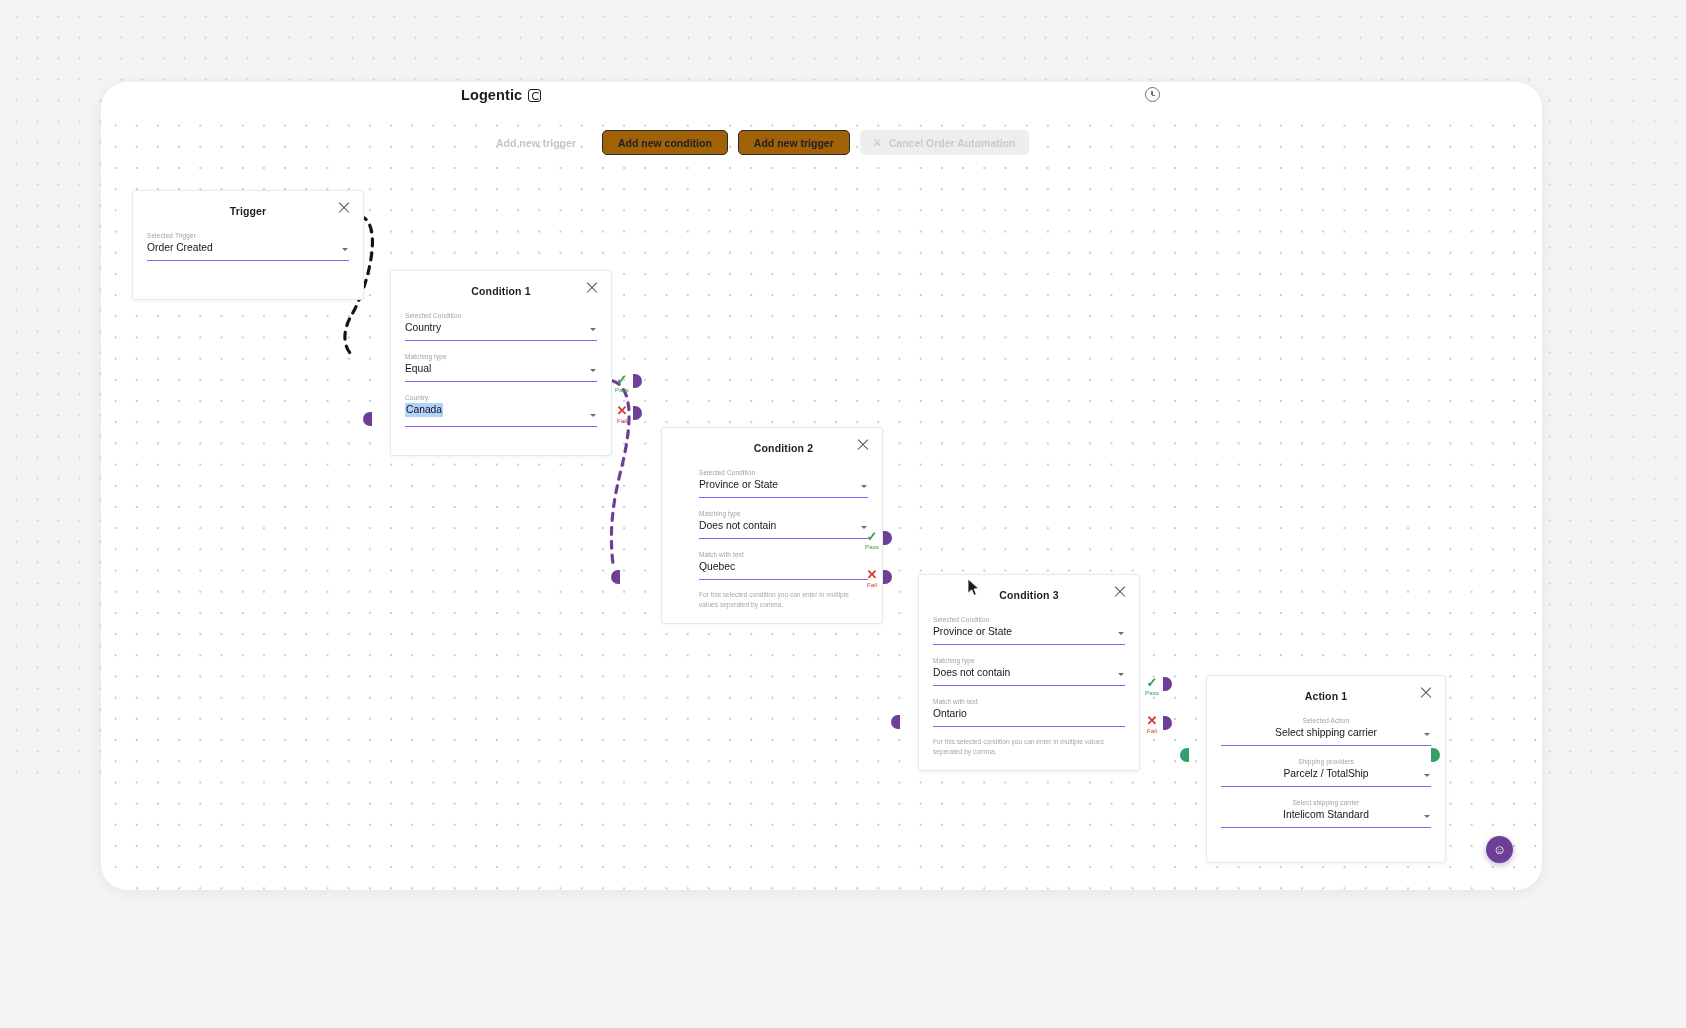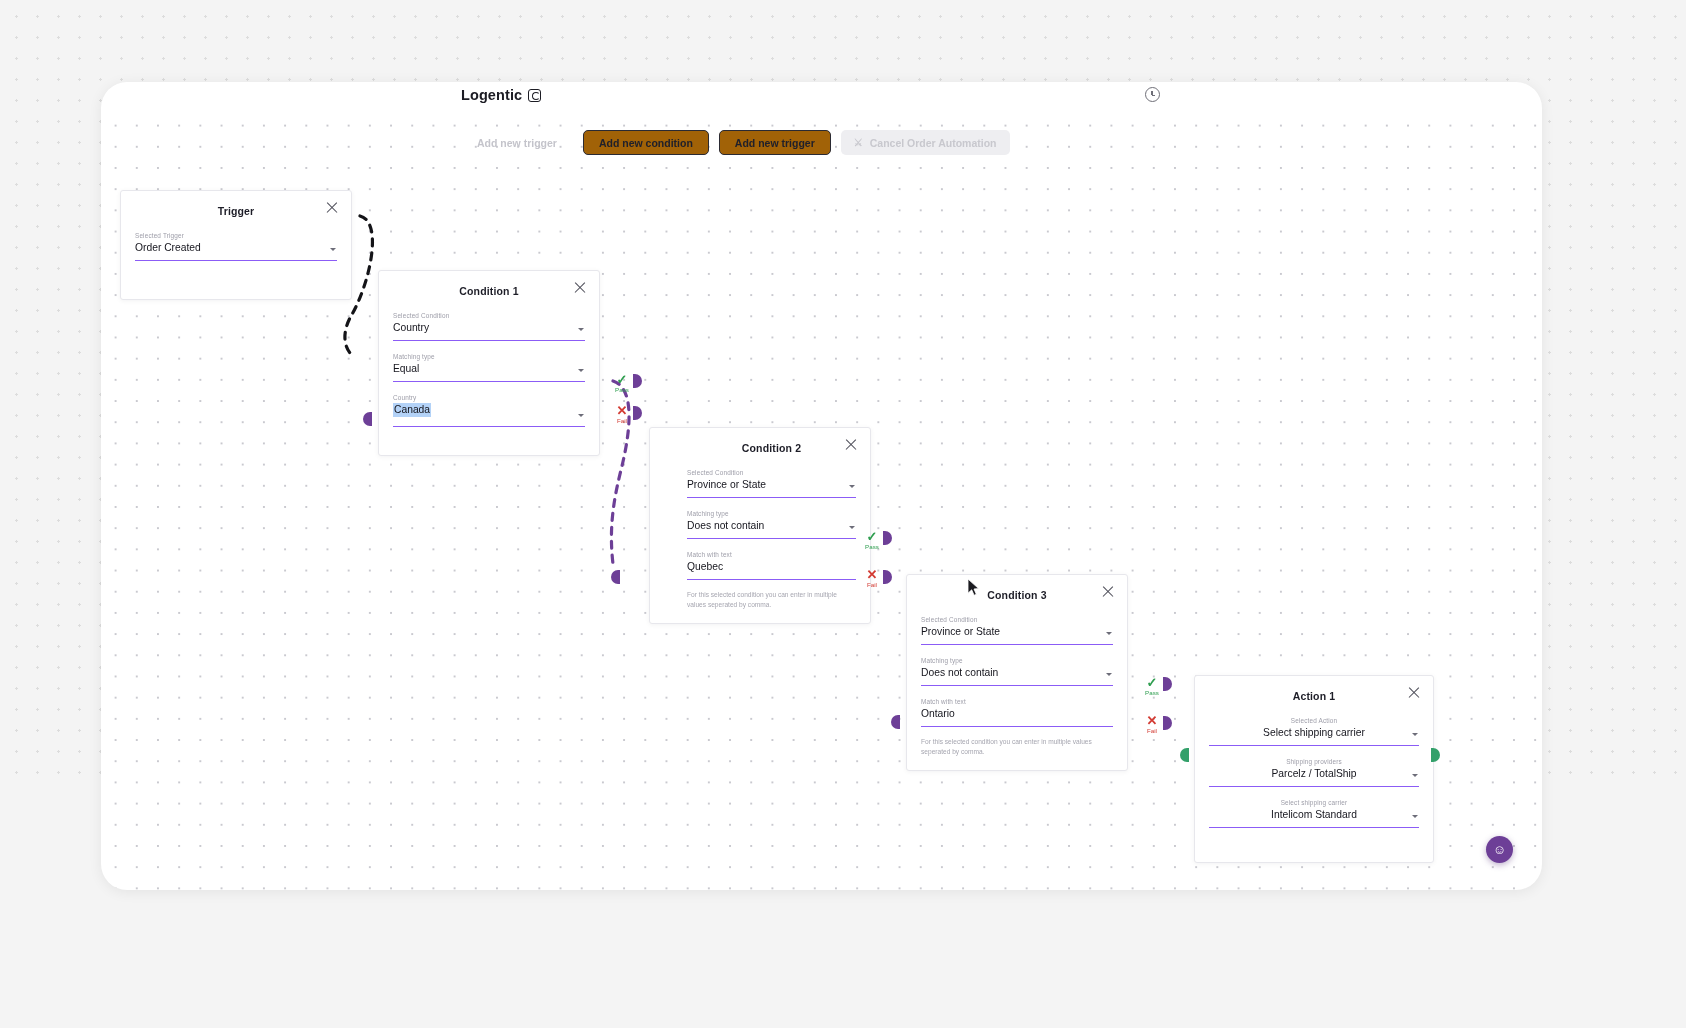--- a/index.html
+++ b/index.html
@@ -62,21 +62,21 @@
   #clock-icon::before {
     content:""; position:absolute; left:5.4px; top:2.6px;
     width:1.3px; height:4.6px; background:#6f6f78;
   }
   #clock-icon::after {
     content:""; position:absolute; left:5.8px; top:6.6px;
     width:3.4px; height:1.3px; background:#6f6f78;
   }
   
   #toolbar {
-    position: absolute; left: 360px; top: 48px;
+    position: absolute; left: 379px; top: 48px;
     display: flex; align-items: center; gap: 10px;
   }
   .tb-btn {
     height: 25px;
     padding: 0 15px;
     display: flex; align-items: center; justify-content: center;
     font-size: 10.5px; font-weight: bold; color: #20202a;
     background: #a16207;
     border: 1.4px solid #2a2a33;
     border-radius: 5px;
@@ -98,20 +98,21 @@
   }
   .tb-btn.muted .gl { font-size: 10px; color:#c8c8ce; }
   
   .node {
     position: absolute;
     background: #ffffff;
     border: 1px solid #e7e7ec;
     border-radius: 3px;
     box-shadow: 0 1px 5px rgba(20,20,40,0.055);
     padding: 10px 14px 14px 14px;
+    margin-left: 12px;
   }
   .node-head {
     position: relative;
     height: 19px;
     display: flex; align-items: center; justify-content: center;
   }
   .node-title {
     font-size: 10.5px; font-weight: bold; color: #1d1d27;
     letter-spacing: .15px;
   }

